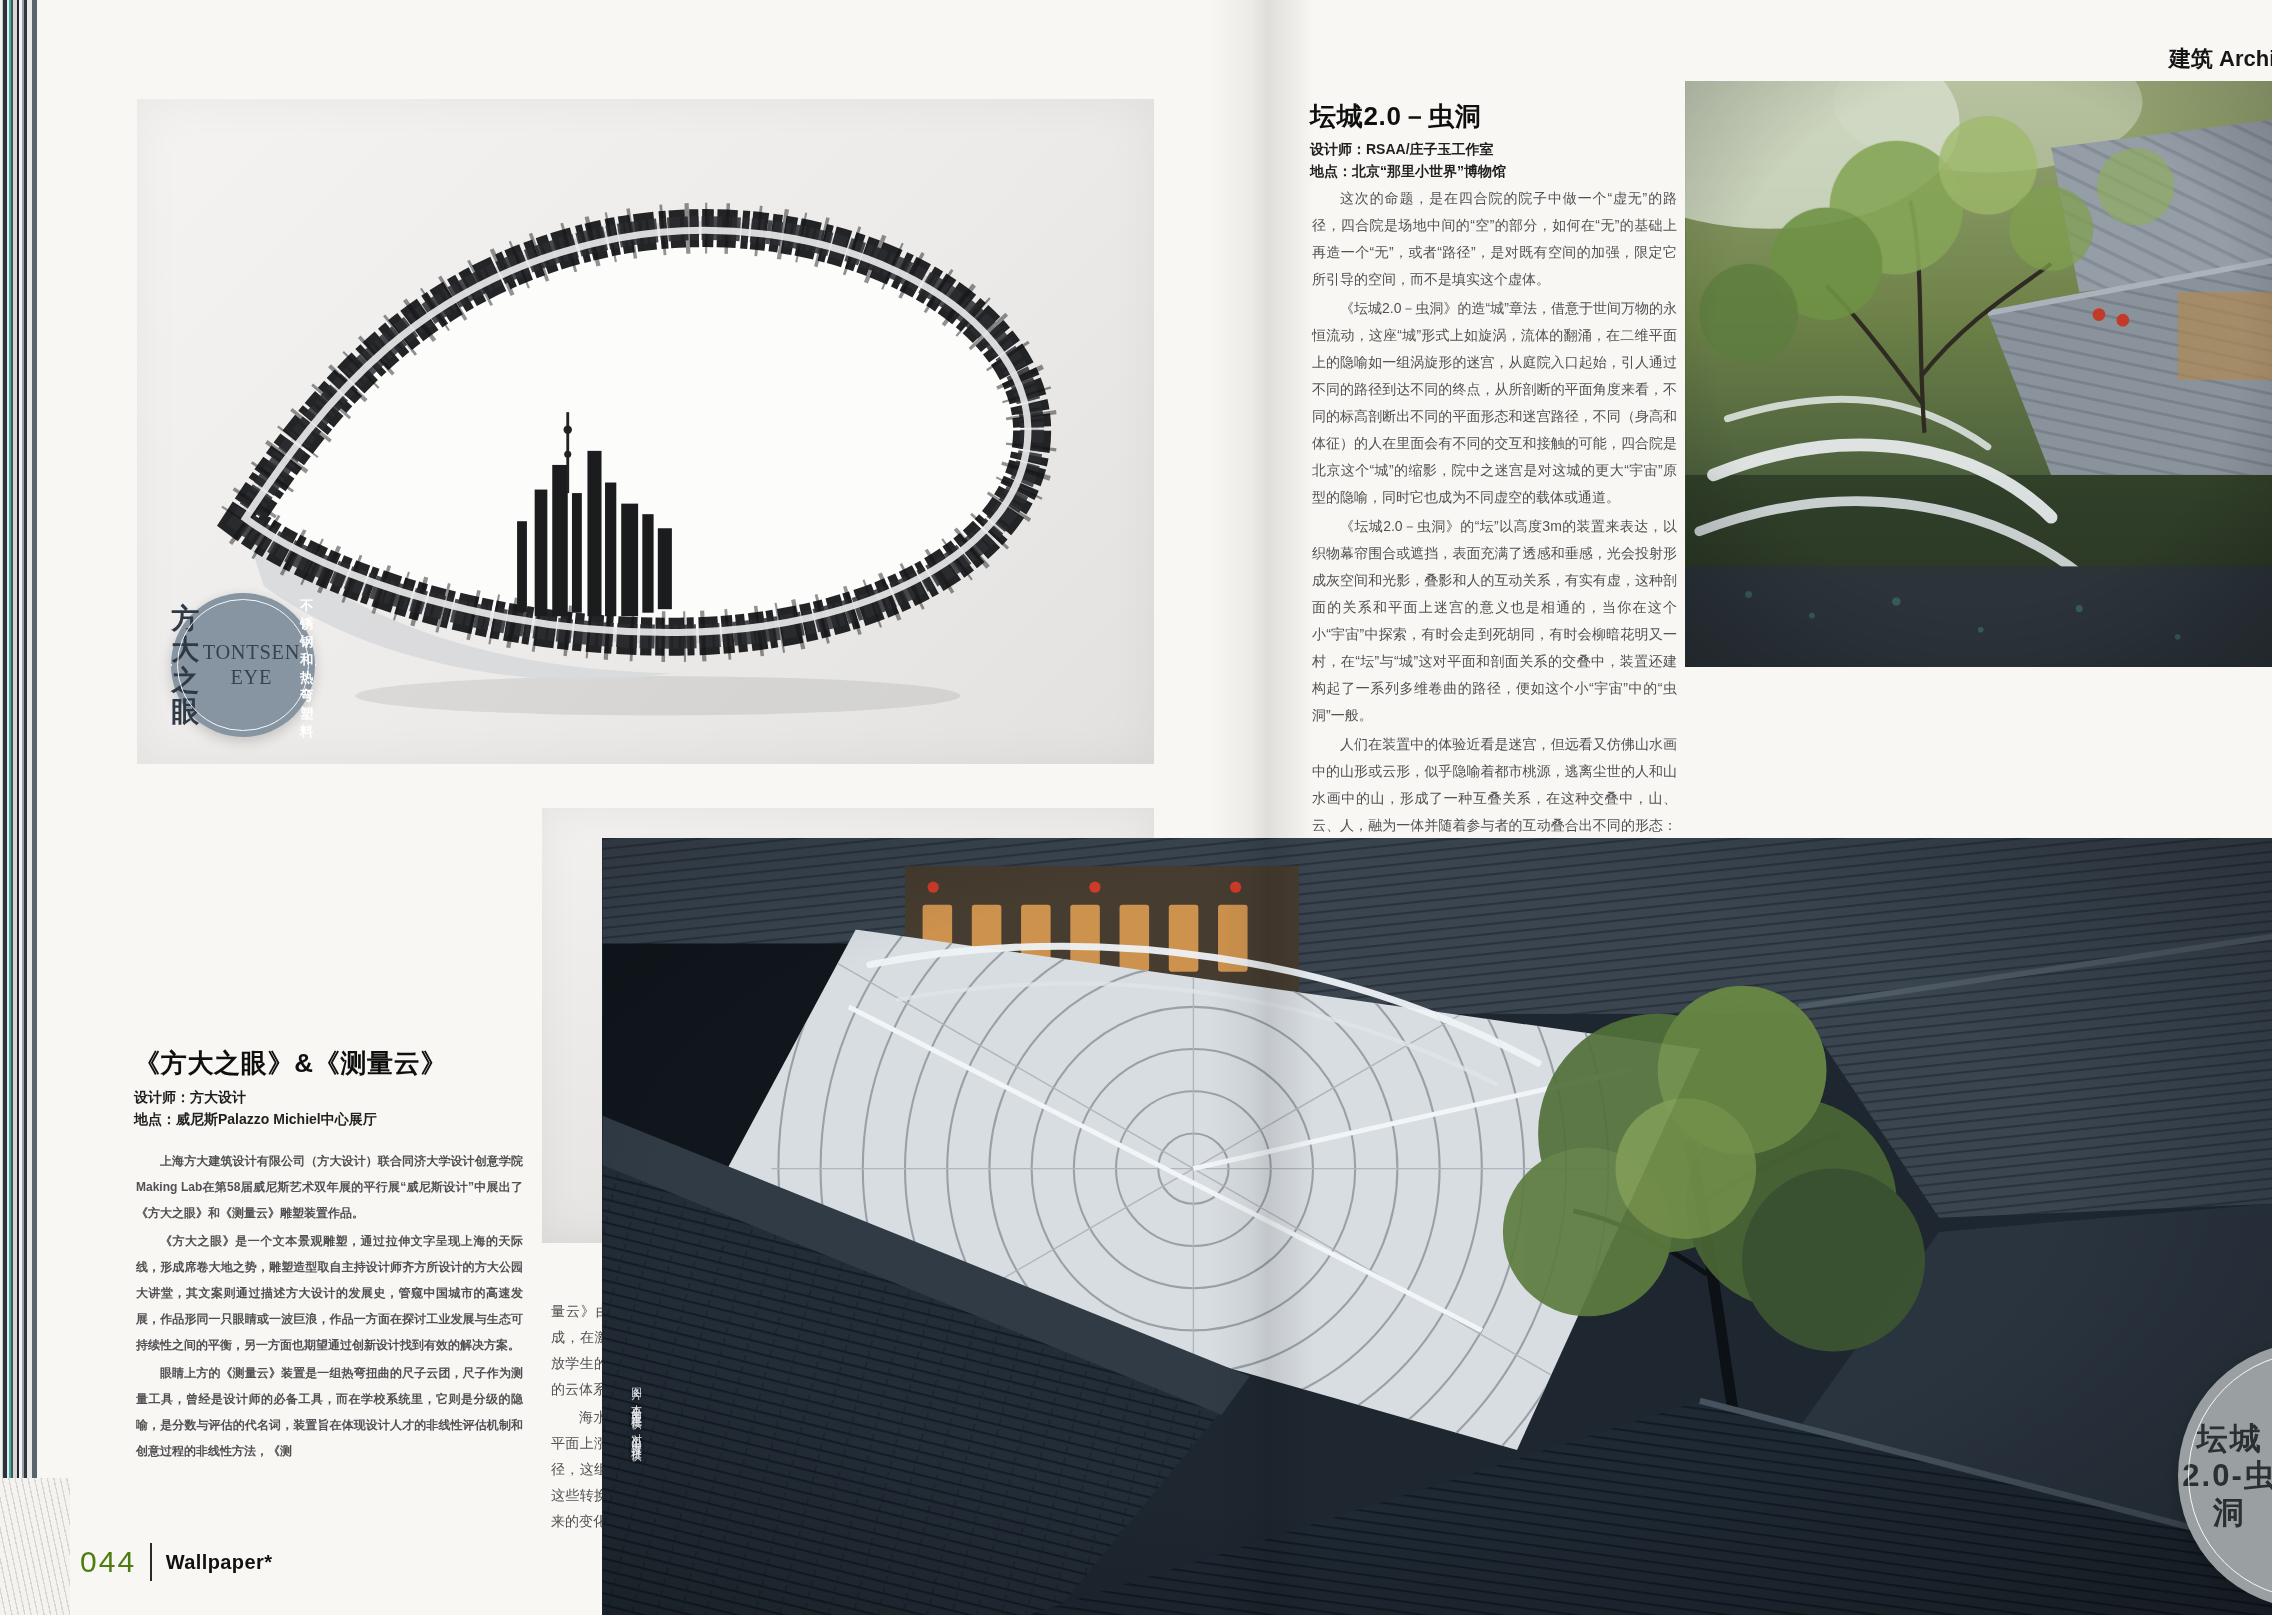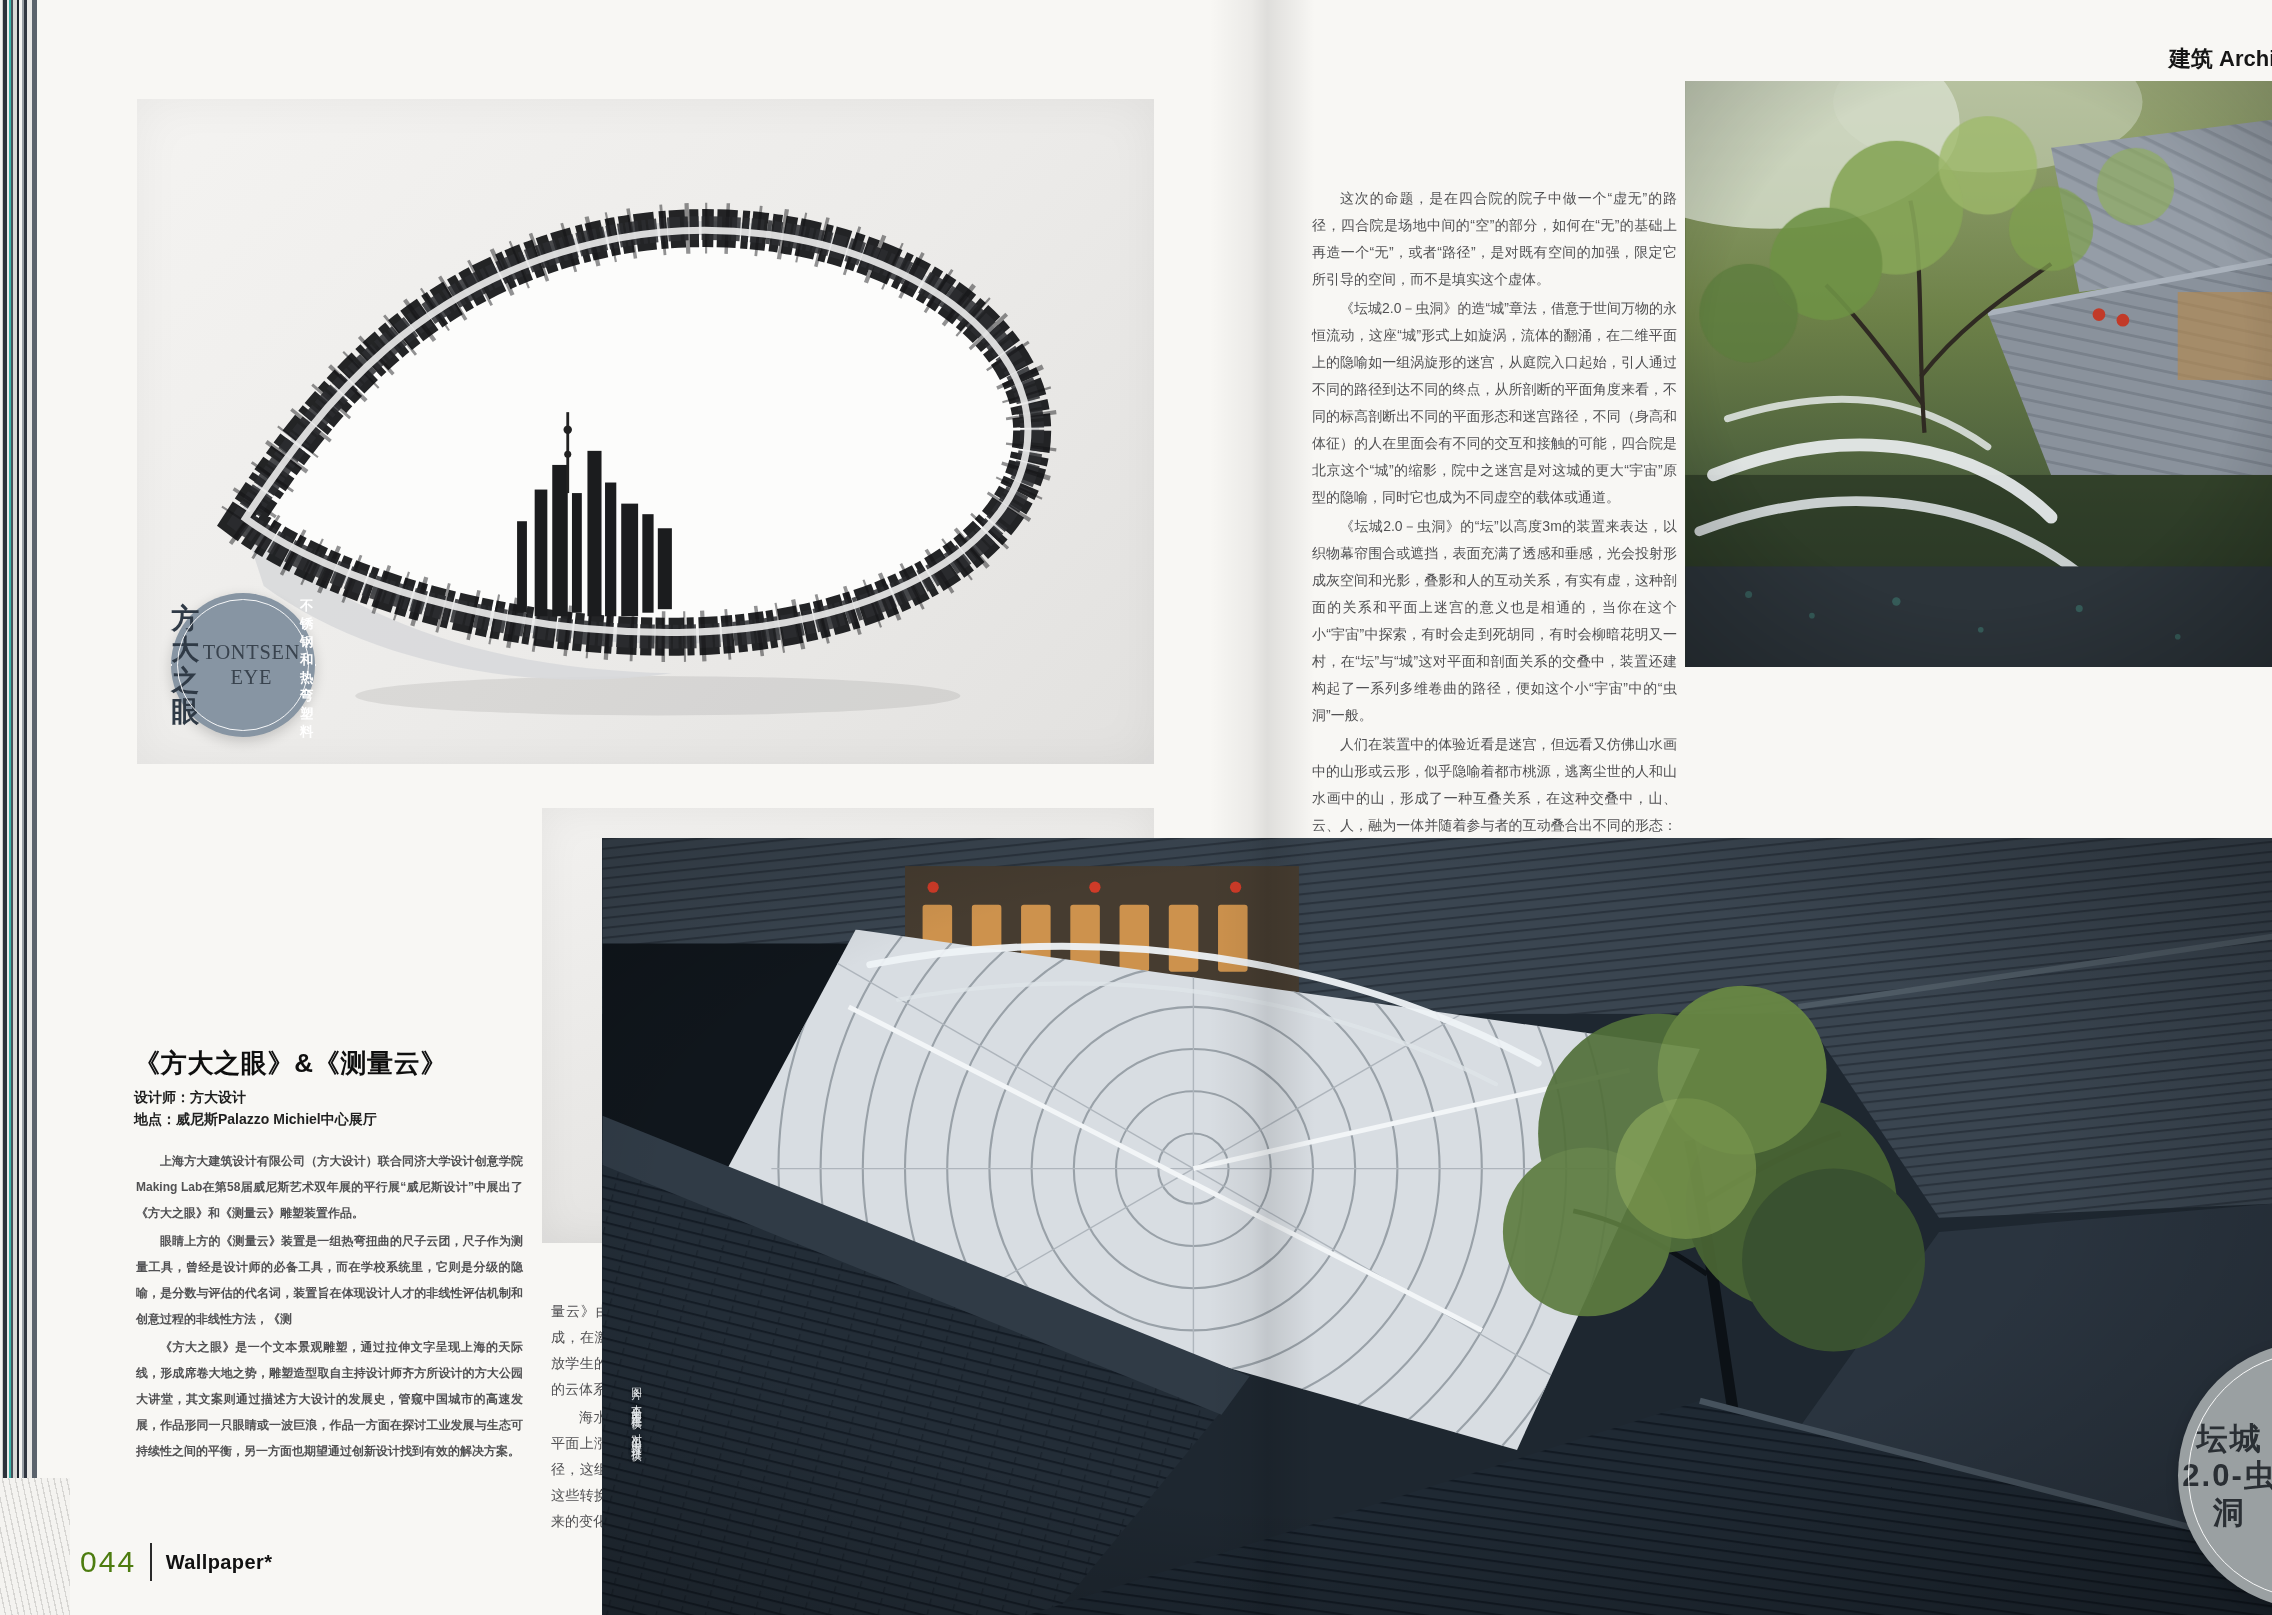--- a/index.html
+++ b/index.html
@@ -130,36 +130,43 @@
   <div class="title-block tb-left">
     <div class="title-cn">《方大之眼》&amp;《测量云》</div>
     <div class="meta-wrap">
       <div class="meta">设计师：方大设计</div>
       <div class="meta">地点：威尼斯Palazzo Michiel中心展厅</div>
     </div>
   </div>
 
   <div class="col col-l1">
     <p>上海方大建筑设计有限公司（方大设计）联合同济大学设计创意学院Making Lab在第58届威尼斯艺术双年展的平行展“威尼斯设计”中展出了《方大之眼》和《测量云》雕塑装置作品。</p>
+    <p>《方大之眼》是一个文本景观雕塑，通过拉伸文字呈现上海的天际线，形成席卷大地之势，雕塑造型取自主持设计师齐方所设计的方大公园大讲堂，其文案则通过描述方大设计的发展史，管窥中国城市的高速发展，作品形同一只眼睛或一波巨浪，作品一方面在探讨工业发展与生态可持续性之间的平衡，另一方面也期望通过创新设计找到有效的解决方案。</p>
     <p>眼睛上方的《测量云》装置是一组热弯扭曲的尺子云团，尺子作为测量工具，曾经是设计师的必备工具，而在学校系统里，它则是分级的隐喻，是分数与评估的代名词，装置旨在体现设计人才的非线性评估机制和创意过程的非线性方法，《测</p>
-    <p>《方大之眼》是一个文本景观雕塑，通过拉伸文字呈现上海的天际线，形成席卷大地之势，雕塑造型取自主持设计师齐方所设计的方大公园大讲堂，其文案则通过描述方大设计的发展史，管窥中国城市的高速发展，作品形同一只眼睛或一波巨浪，作品一方面在探讨工业发展与生态可持续性之间的平衡，另一方面也期望通过创新设计找到有效的解决方案。</p>
   </div>
   <div class="col col-l2">
     <p class="cont">量云》由刚刚结束考试的学生使用高温枪加热后扭曲尺子完成，在激烈的考试之后，让学生们可以改变“规则”的形态，释放学生的压力情感和创造力，这些扭曲的尺子形成了一个飘浮的云体系，造型丰富，错综复杂。</p>
     <p>海水淹没了雕塑底面，呼应水城威尼斯的历史，也警示海平面上涨带来的城市危机，它在航行中试图寻找解决危机的途径，这组雕塑邀请观众阅读这些转换成高楼大厦的文字，观察这些转换成云朵的尺子，思考这些被转换的文字与数字信息带来的变化。</p>
   </div>
 
   <div class="footer">
     <div class="pagenum">044</div>
     <div class="rule"></div>
     <div class="maglogo">Wallpaper*</div>
   </div>
 
   <div class="rheader">建筑 Architecture</div>
 
+  <div class="title-block tb-right">
+    <div class="title-cn">坛城2.0－虫洞</div>
+    <div class="meta-wrap">
+      <div class="meta">设计师：RSAA/庄子玉工作室</div>
+      <div class="meta">地点：北京“那里小世界”博物馆</div>
+    </div>
+  </div>
 
   <div class="col col-r">
     <p>这次的命题，是在四合院的院子中做一个“虚无”的路径，四合院是场地中间的“空”的部分，如何在“无”的基础上再造一个“无”，或者“路径”，是对既有空间的加强，限定它所引导的空间，而不是填实这个虚体。</p>
     <p>《坛城2.0－虫洞》的造“城”章法，借意于世间万物的永恒流动，这座“城”形式上如旋涡，流体的翻涌，在二维平面上的隐喻如一组涡旋形的迷宫，从庭院入口起始，引人通过不同的路径到达不同的终点，从所剖断的平面角度来看，不同的标高剖断出不同的平面形态和迷宫路径，不同（身高和体征）的人在里面会有不同的交互和接触的可能，四合院是北京这个“城”的缩影，院中之迷宫是对这城的更大“宇宙”原型的隐喻，同时它也成为不同虚空的载体或通道。</p>
     <p>《坛城2.0－虫洞》的“坛”以高度3m的装置来表达，以织物幕帘围合或遮挡，表面充满了透感和垂感，光会投射形成灰空间和光影，叠影和人的互动关系，有实有虚，这种剖面的关系和平面上迷宫的意义也是相通的，当你在这个小“宇宙”中探索，有时会走到死胡同，有时会柳暗花明又一村，在“坛”与“城”这对平面和剖面关系的交叠中，装置还建构起了一系列多维卷曲的路径，便如这个小“宇宙”中的“虫洞”一般。</p>
     <p><span>人们在装置中的体验近看是迷宫，但远看又仿佛山水画中的山形或云形，似乎隐喻着都市桃源，逃离尘世的人和山水画中的山，形成了一种互叠关系，在这种交叠中，山、云、人，融为一体并随着参与者的互动叠合出不同的形态：山为土，又似云，是为“坛”。</span><span class="endstar">✱</span></p>
   </div>
 
   <div class="photo photo-tr">
     <svg width="588" height="586" viewBox="0 0 835 833">

